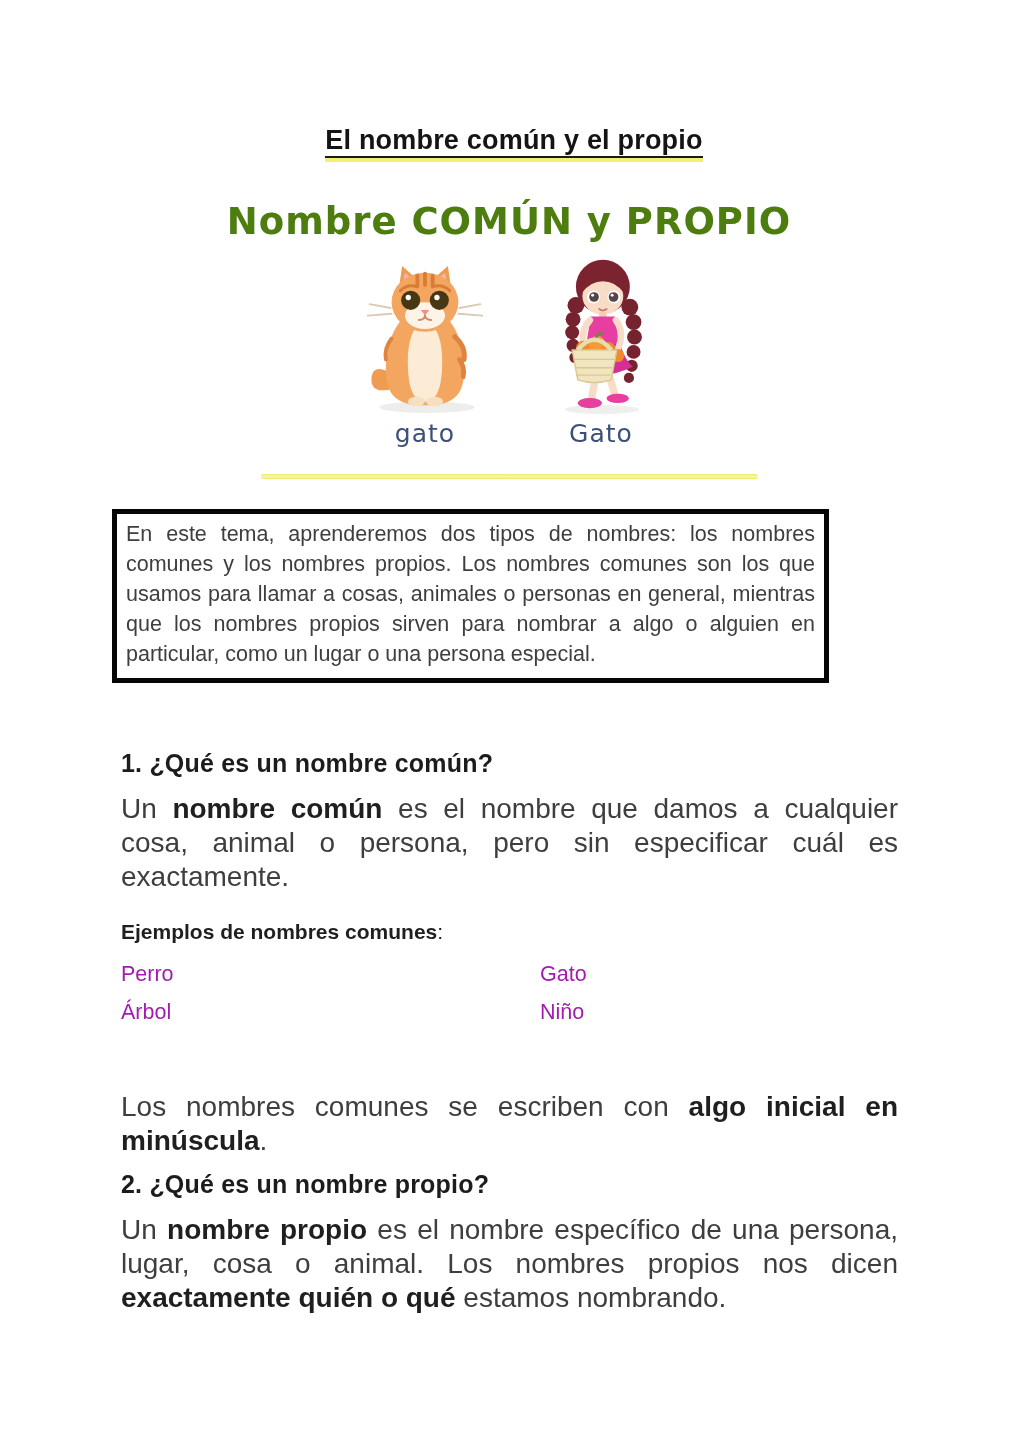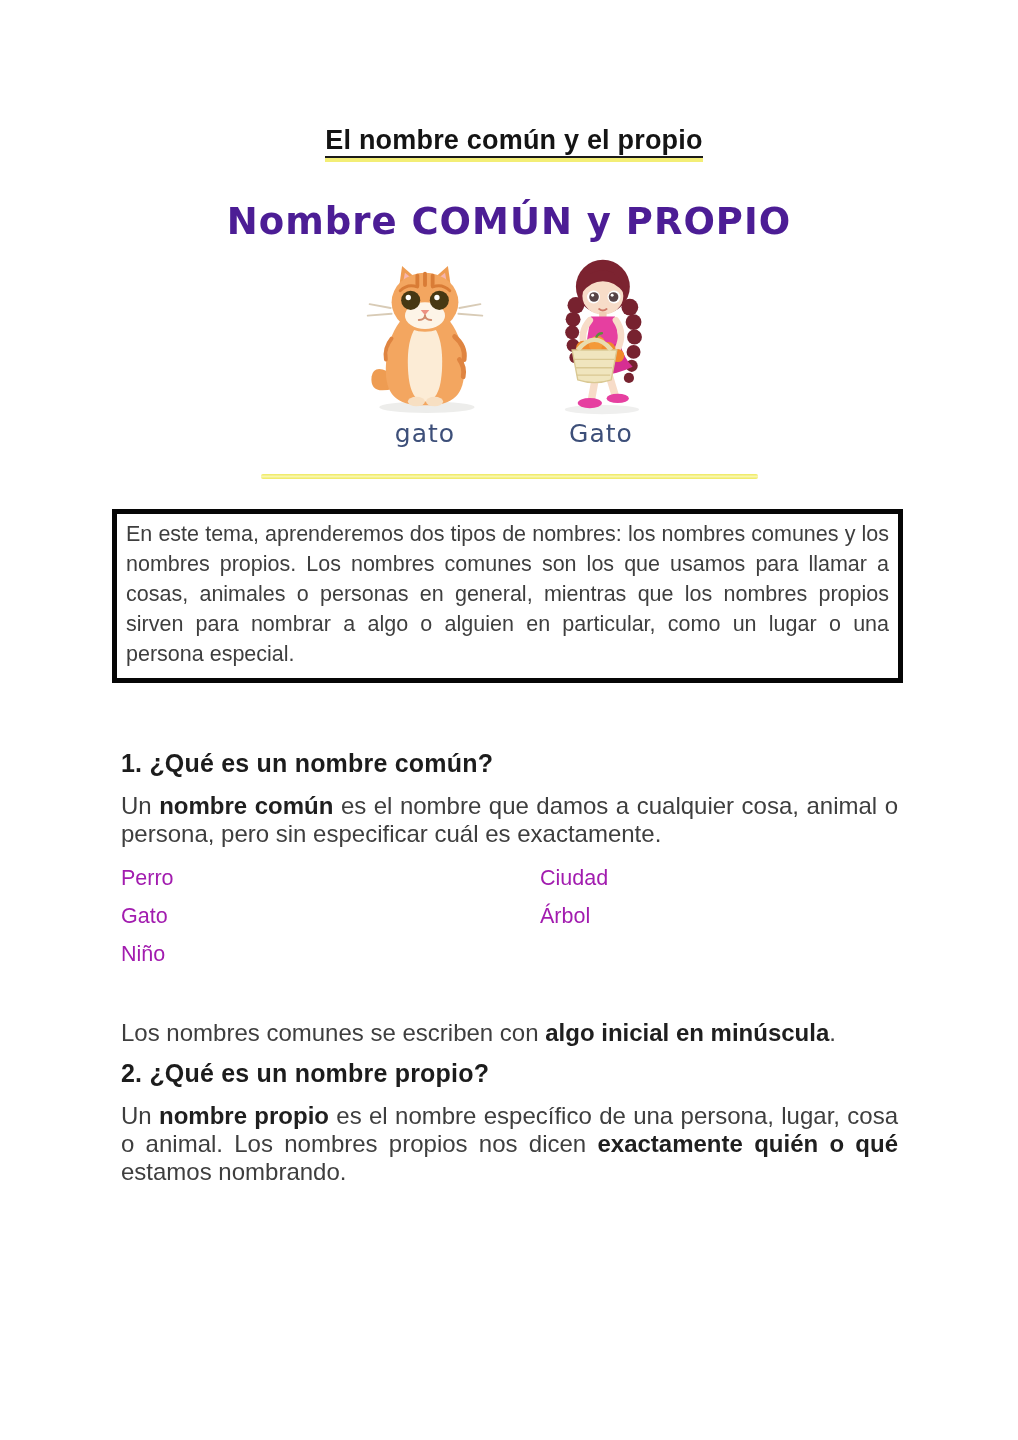--- a/index.html
+++ b/index.html
@@ -16,45 +16,45 @@
     padding-bottom:7px;
     background-image:linear-gradient(#1a1a1a,#1a1a1a),linear-gradient(#f3ee76,#f3ee76);
     background-repeat:no-repeat;
     background-size:100% 2px,100% 4px;
     background-position:0 calc(100% - 4px),0 100%;
   }
   
   .hero { text-align:center; margin-top:12px; }
   .hero-heading {
     font-family:"DejaVu Sans","Liberation Sans",sans-serif;
-    font-size:37px; font-weight:700; color:#4c1d95; letter-spacing:1px;margin-top:44px;
+    font-size:37px; font-weight:700; color:#4d7c0f; letter-spacing:1px;margin-top:44px;
   }
   .figures { display:flex; justify-content:center; align-items:flex-end; gap:58px; margin-top:14px; }
   .figures figure { margin:0; display:flex; flex-direction:column; align-items:center; }
   .figures figcaption {
     margin-top:2px; font-family:"DejaVu Sans","Liberation Sans",sans-serif;
     font-size:25px; font-weight:500; color:#3d4f79; letter-spacing:1px;
   }
   .divider {
     width:497px; height:5px; margin:26px auto 0; border-radius:2px;
     background:linear-gradient(to bottom,#eee95e,#f9f7ae 50%,#eee95e);
   }
   
   .intro-box {
-    box-sizing:border-box; width:791px; margin:30px 0 0 112px;
+    box-sizing:border-box; width:717px; margin:30px 0 0 112px;
     border:5px solid #060606; padding:5px 9px 9px 9px;
   }
   .intro-box p { margin:0; font-size:21.5px; line-height:30px; text-align:justify; color:#3e3e3e; }
   
   .section-heading {
     margin:66px 120px 0 121px; font-size:25px; font-weight:700; color:#1c1c1c; letter-spacing:.2px;
   }
   .section-heading.second { margin-top:12px; }
   .body-par {
-    margin:14px 120px 0 121px; font-size:24px; line-height:28px;
+    margin:14px 120px 0 121px; font-size:28px; line-height:34px;
     text-align:justify; color:#3e3e3e;
   }
   .body-par b, .examples-label b, .intro-box b { color:#1f1f1f; }
   .examples-label { margin:26px 120px 0 121px; font-size:21px; color:#1c1c1c; }
   .examples-grid {
     margin:18px 120px 0 121px; display:grid; grid-template-columns:419px 1fr;
     row-gap:13px; font-size:21.5px; color:#a21caf;
   }
   .note { margin-top:52px; }
 </style>
@@ -158,24 +158,24 @@
   </section>
 
   <div class="intro-box">
     <p>En este tema, aprenderemos dos tipos de nombres: los nombres comunes y los nombres propios. Los nombres comunes son los que usamos para llamar a cosas, animales o personas en general, mientras que los nombres propios sirven para nombrar a algo o alguien en particular, como un lugar o una persona especial.</p>
   </div>
 
   <h2 class="section-heading">1. ¿Qué es un nombre común?</h2>
 
   <p class="body-par"><span>Un </span><b>nombre común</b><span> es el nombre que damos a cualquier cosa, animal o persona, pero sin especificar cuál es exactamente.</span></p>
 
+  <p class="examples-label"><b>Ejemplos de nombres comunes</b><span>:</span></p>
 
   <div class="examples-grid">
     <span>Perro</span>
-    <span>Ciudad</span>
     <span>Gato</span>
     <span>Árbol</span>
     <span>Niño</span>
     <span></span>
   </div>
 
   <p class="body-par note"><span>Los nombres comunes se escriben con </span><b>algo inicial en minúscula</b><span>.</span></p>
 
   <h2 class="section-heading second">2. ¿Qué es un nombre propio?</h2>
 

